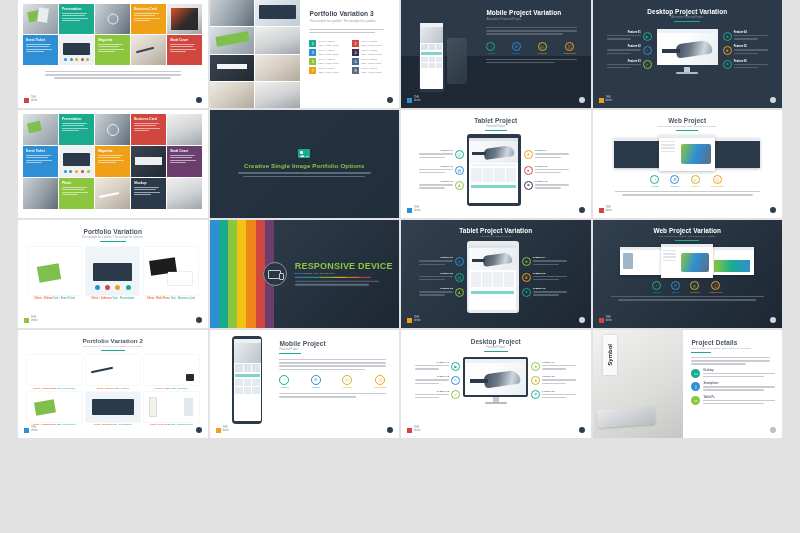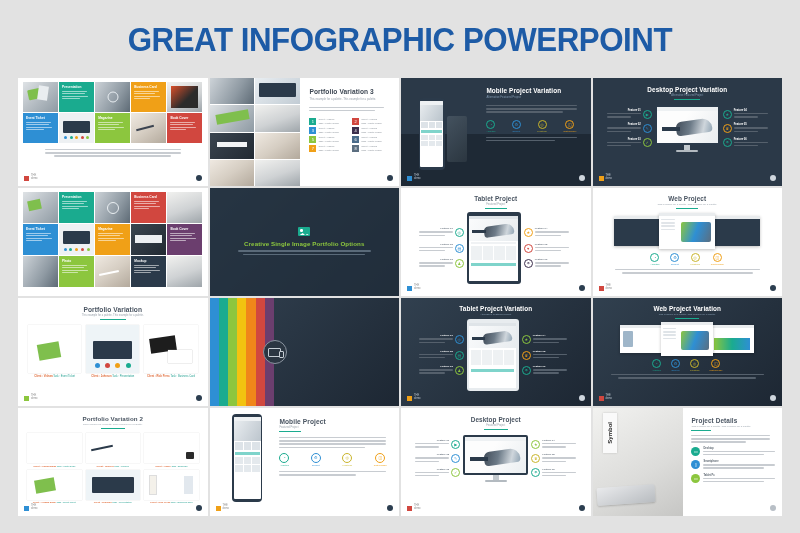--- a/index.html
+++ b/index.html
@@ -82,23 +82,20 @@
           border-radius:6px 10px 4px 4px; transform:rotate(-8deg); }
   .card { background:#fff; box-shadow:0 0 1px rgba(0,0,0,.2); overflow:hidden; }
   .capt { font-size:2.6px; color:#1f9e8f; text-align:center; margin-top:1.5px; }
   .capt b { color:#e06c3a; }
 </style>
 </head>
 <body>
 
 <div class="page">
 
-  <div class="header">
-    <h1>GREAT INFOGRAPHIC POWERPOINT</h1>
-  </div>
 
   <div class="grid">
 
     <div class="slide">
       <div class="inner" style="padding:4px 5px 0;">
         <div class="mosaic" style="grid-template-columns:repeat(5,1fr);grid-template-rows:30px 30px;height:60px;">
           <div class="tile photo ph1">
             <div style="position:absolute;left:5px;top:7px;width:14px;height:10px;background:#7fbf4d;transform:rotate(-12deg);border-radius:1px;"></div>
             <div style="position:absolute;left:15px;top:4px;width:10px;height:14px;background:#e9edf0;transform:rotate(8deg);"></div>
           </div>
@@ -702,20 +699,36 @@
           <div style="background:#f2c310"></div>
             <div style="background:#f0861a"></div>
             <div style="background:#d1473f"></div>
           <div style="background:#6b3e6e"></div>
         </div>
         <div style="position:absolute;left:28%;top:50%;transform:translateY(-50%);width:24px;height:24px;border-radius:50%;background:#2b3642;border:1px solid #8a94a0;display:flex;align-items:center;justify-content:center;">
           <div style="width:13px;height:9px;border:1px solid #c5cdd4;border-radius:1px;position:relative;">
             <div style="position:absolute;right:-4px;bottom:-2px;width:5px;height:7px;border:1px solid #c5cdd4;background:#2b3642;border-radius:1px"></div>
           </div>
         </div>
+        <div style="position:absolute;left:45%;top:50%;transform:translateY(-50%);right:6px;">
+          <div class="s-title" style="font-size:9px;color:#8cc63e;letter-spacing:0.2px;">RESPONSIVE DEVICE</div>
+          <div style="font-size:2.4px;color:#9fb0bf;margin-top:1px;">Device Mockups : web, app and more</div>
+          <div class="stripes" style="height:1px;width:78%;margin-top:2px;">
+            <div style="background:#2e8fd4"></div>
+              <div style="background:#1aab8f"></div>
+              <div style="background:#8cc63e"></div>
+            <div style="background:#f2c310"></div>
+              <div style="background:#f0861a"></div>
+              <div style="background:#d1473f"></div>
+          </div>
+          <div style="margin-top:3px;width:86%;">
+            <div class="txtline dk" style="background:#5c6b79"></div>
+            <div class="txtline dk" style="background:#5c6b79;width:88%"></div>
+          </div>
+        </div>
       </div>
     </div>
 
     <div class="slide dark">
       <div class="inner dark-photo" style="padding:7px 6px 0;">
         <div class="center">
           <div class="s-title" style="font-size:6.4px;color:#fff;">Tablet Project Variation</div>
           <div style="font-size:2.5px;color:#8aa0b4;margin-top:1px;">Alternative Featured Project</div>
         </div>
         <div style="display:flex;align-items:center;margin-top:3px;gap:3px;">

